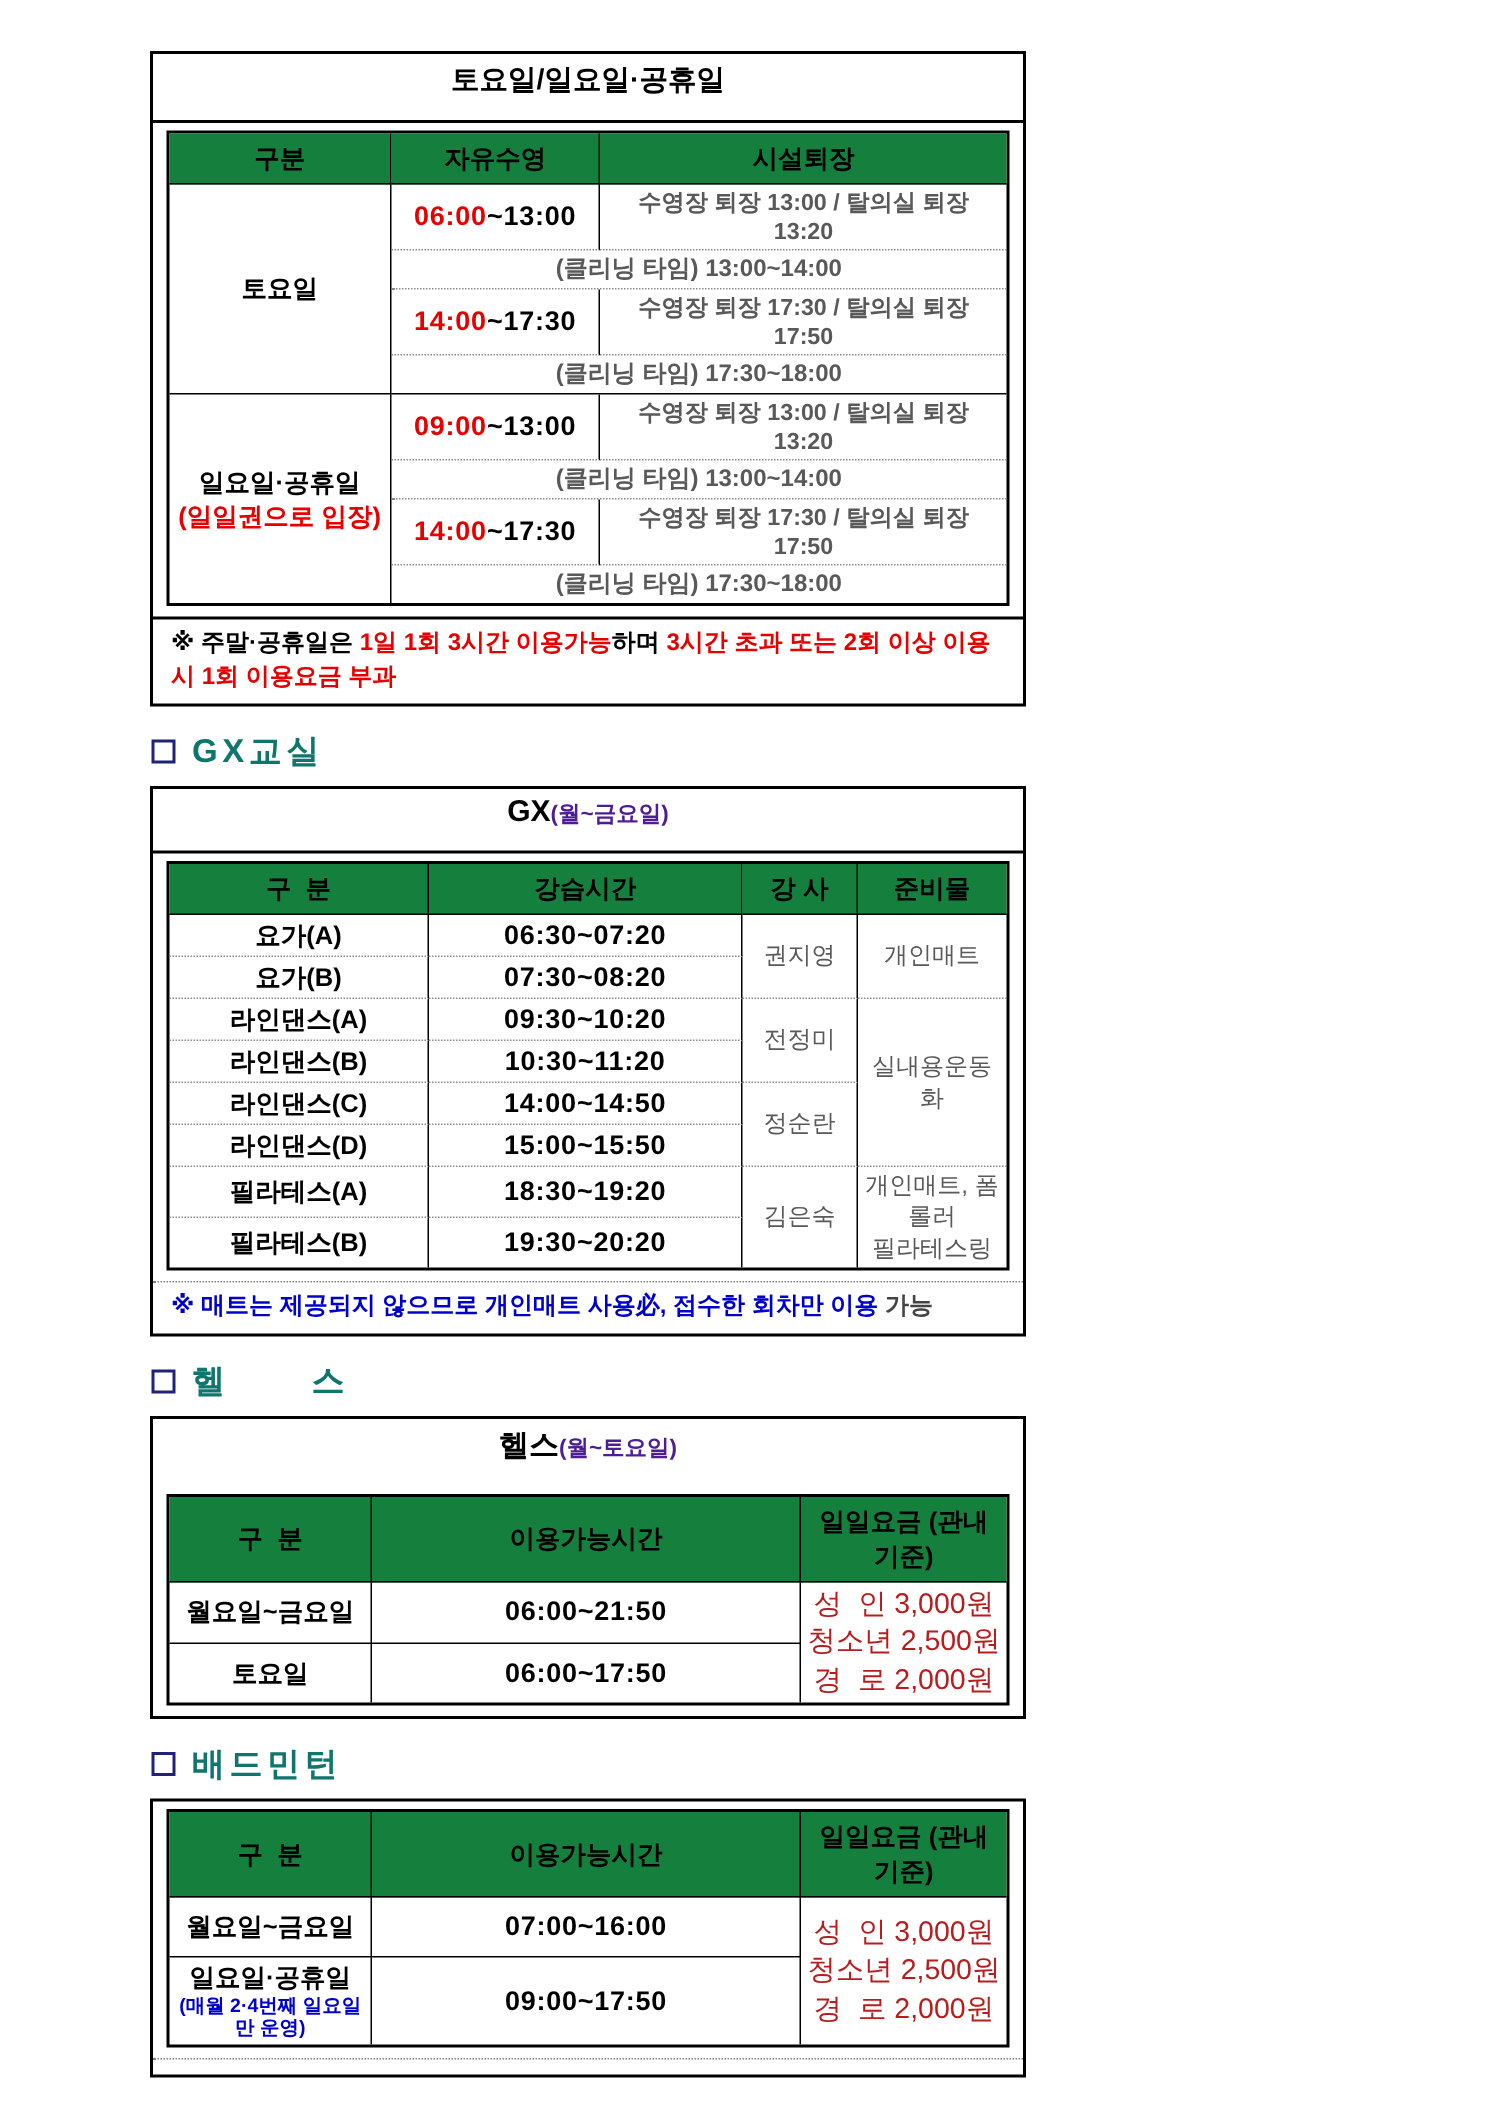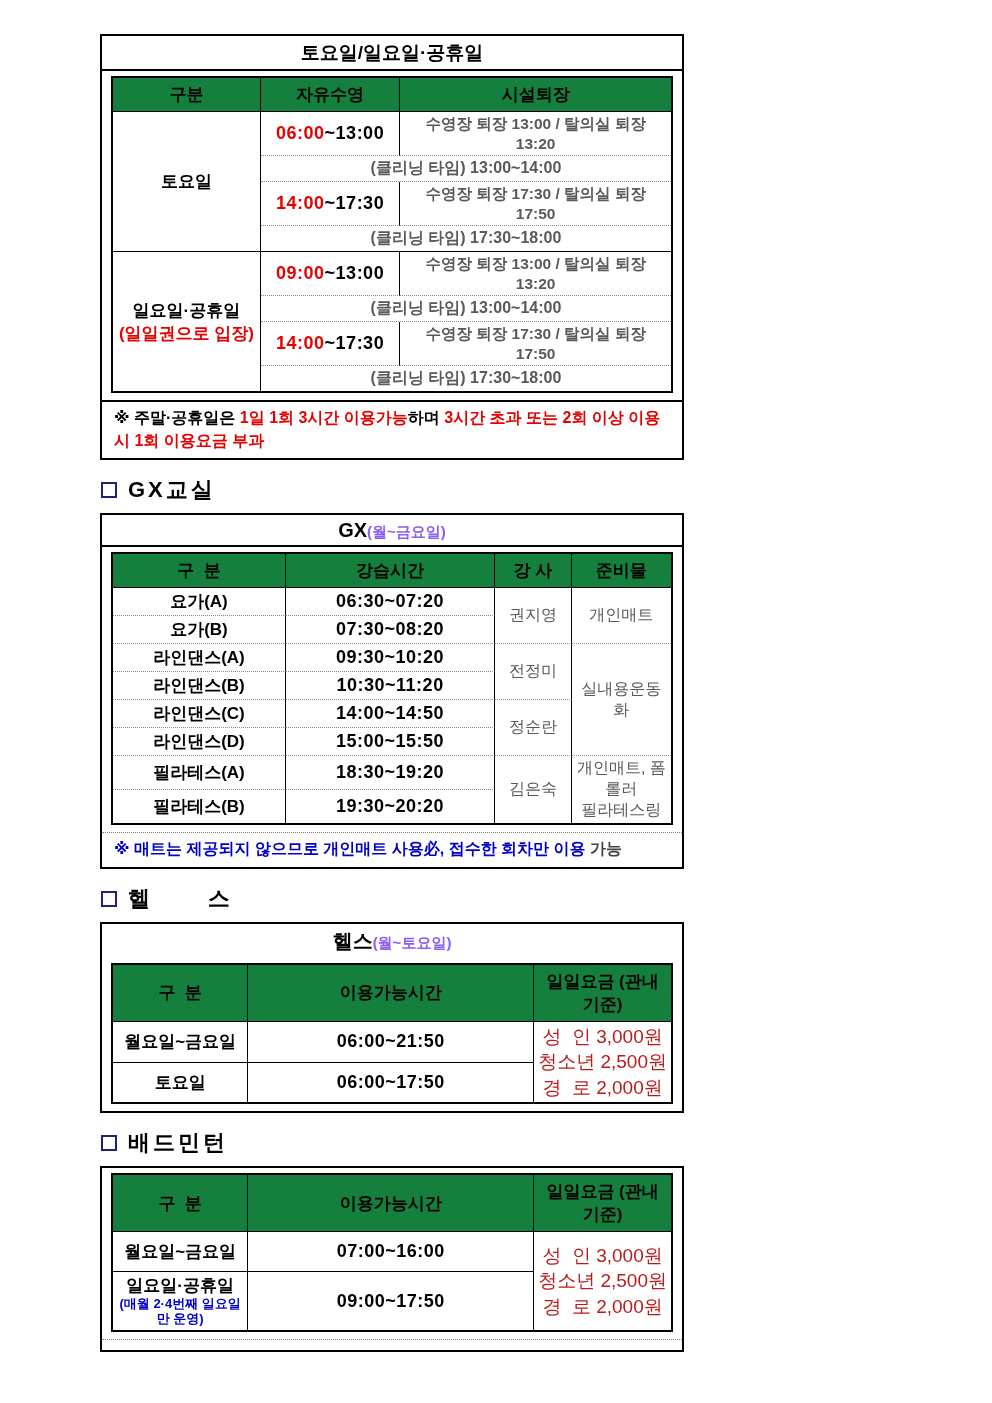--- a/index.html
+++ b/index.html
@@ -5,25 +5,25 @@
   html,body{margin:0;padding:0;background:#ffffff;}
   body{
     width:992px;height:1403px;overflow:hidden;
     font-family:"Liberation Sans","DejaVu Sans",sans-serif;
     color:#000;
   }
   .page{padding:34px 104px 0 100px;width:788px;box-sizing:border-box;}
 
   
   .box{border:2px solid #000;box-sizing:border-box;background:#fff;}
-  .box-title{text-align:center;font-weight:bold;font-size:19px;padding:4px 0 3px;}
+  .box-title{text-align:center;font-weight:bold;font-size:19px;padding:4px 0 14px;}
   .ts-solid{border-bottom:2px solid #000;}
   .ts-dot{border-bottom:1px dotted #808080;}
   .t-main{font-size:20px;font-weight:bold;}
-  .t-sub{font-size:15px;color:#8b5cf6;font-weight:bold;}
+  .t-sub{font-size:15px;color:#4c1d95;font-weight:bold;}
   .box-body{padding:5px 9px 7px;}
   .box-note{padding:4px 12px 6px;font-weight:bold;font-size:16px;line-height:1.45;}
   .ns-solid{border-top:2px solid #000;}
   .ns-dot{border-top:1px dotted #808080;}
 
   table.inner{width:100%;border-collapse:separate;border-spacing:0;border:2px solid #000;}
   .inner th,.inner td{border-right:1px solid #000;border-bottom:1px solid #000;text-align:center;vertical-align:middle;padding:2px 4px;}
   .inner th{background:#15803d;font-weight:bold;font-size:17px;padding:5px 4px;}
   .lc{border-right:none !important;}
   tr.rd > td{border-bottom:1px dotted #8a8a8a;}
@@ -44,21 +44,21 @@
   .red{color:#e60000;}
   .nk{color:#000;}
   .nr{color:#e60000;}
   .nb{color:#0000cc;}
   .gray-tail{color:#444;font-weight:bold;}
   .sub-blue{color:#0000cc;font-weight:bold;font-size:13px;line-height:1.1;padding-bottom:2px;}
 
   
   .sec{display:flex;align-items:center;gap:11px;margin:15px 0 8px 1px;}
   .sq{width:12px;height:12px;border:2.5px solid #20227a;flex:0 0 auto;}
-  .sec-label{color:#000000;font-weight:bold;font-size:22px;letter-spacing:3px;white-space:pre;}
+  .sec-label{color:#0f766e;font-weight:bold;font-size:22px;letter-spacing:3px;white-space:pre;}
 
   
   .mb{margin-bottom:2px;}
 </style>
 </head>
 <body>
 
 <div class="page">
 
   <section class="box mb">

